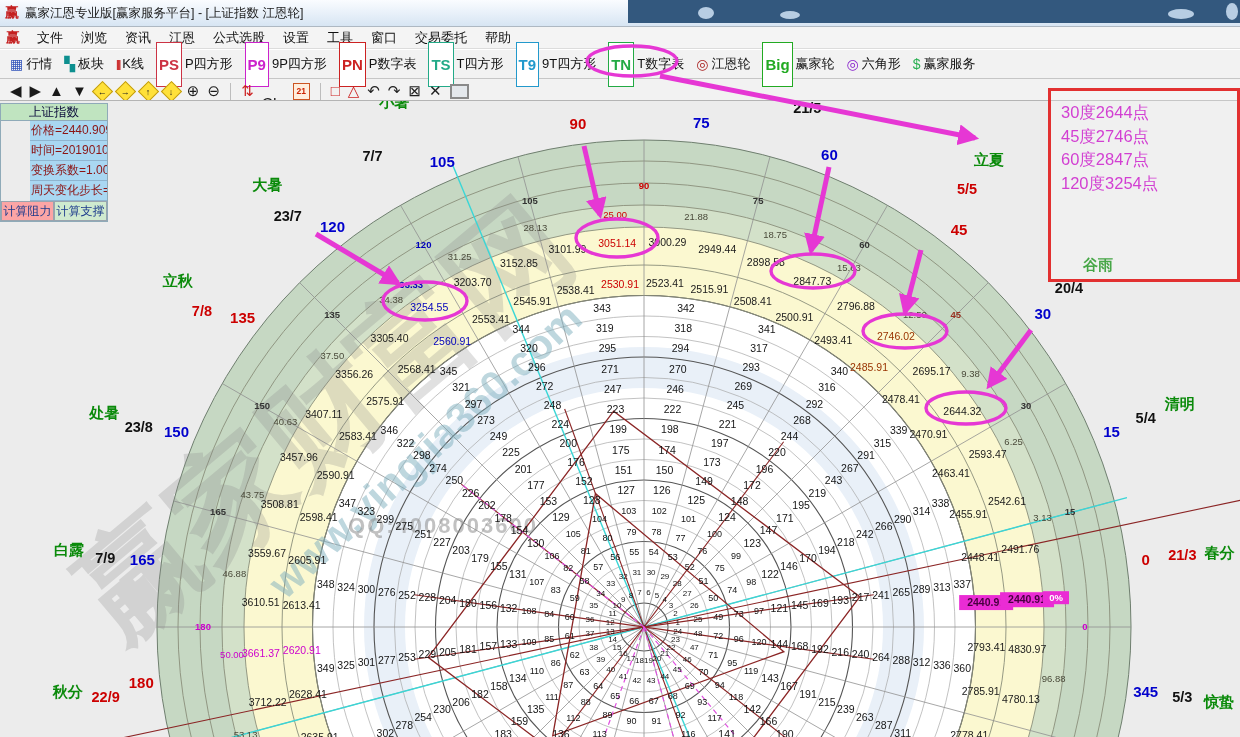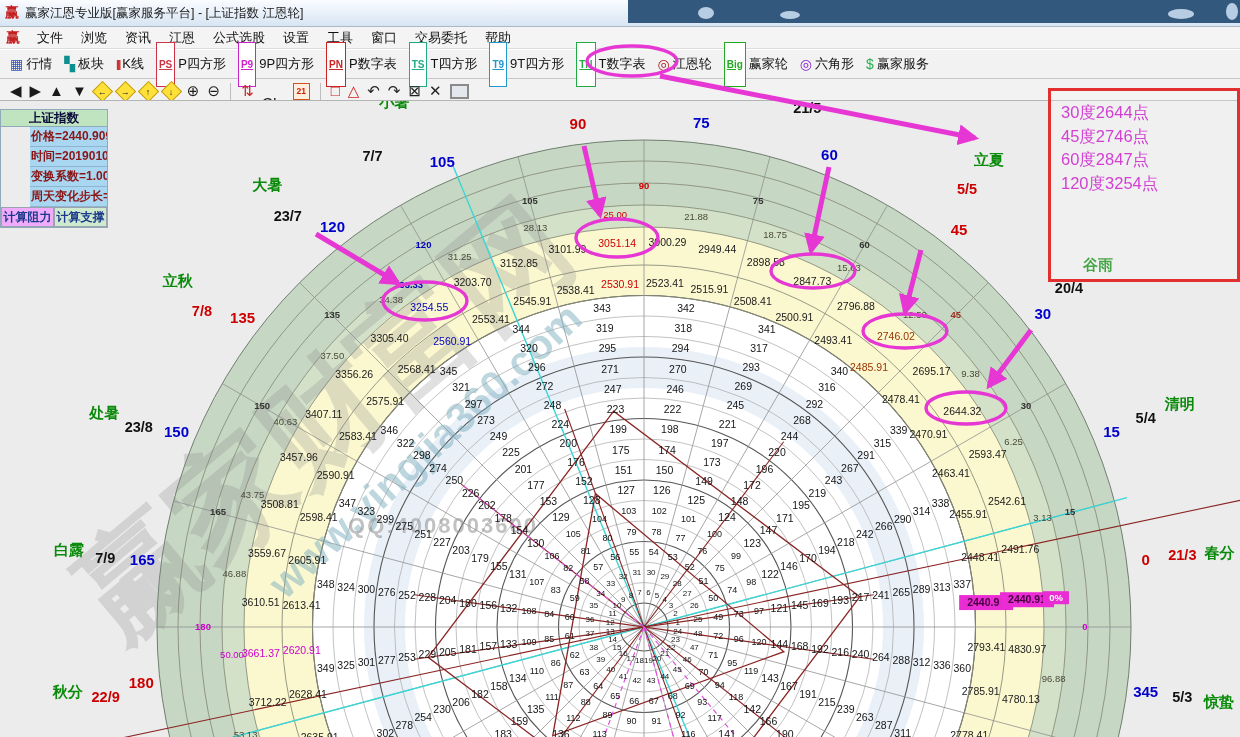--- a/index.html
+++ b/index.html
@@ -14,43 +14,43 @@
   #titlebar .blob{position:absolute;background:#cfe2f4;border-radius:50%;opacity:.85;}
   
   #menubar{height:21px;background:#f4f4f4;display:flex;align-items:center;border-bottom:1px solid #dcdcdc;}
   #menubar .logo{color:#c42020;font-weight:bold;font-size:14px;margin:0 8px 0 6px;}
   #menubar .mitem{font-size:13px;color:#111;padding:0 9px;cursor:default;}
   
   #toolbar1{height:28px;background:#f2f2f2;border-top:1px solid #fff;border-bottom:1px solid #c6c6c6;
             display:flex;align-items:center;padding-left:4px;}
   .t1item{display:inline-flex;align-items:center;gap:3px;padding:0 6px;font-size:13px;color:#111;height:24px;}
   .t1icon{font-size:14px;line-height:14px;}
-  .badge{display:inline-block;border:1px solid;font-size:10px;font-weight:bold;line-height:11px;
-         padding:16px 2px;background:#fff;text-decoration:underline;}
+  .badge{display:inline-block;border:1px solid;font-size:15px;font-weight:bold;line-height:11px;
+         padding:16px 2px;background:#fff;}
   
   #toolbar2{height:24px;background:#f2f2f2;border-bottom:1px solid #b8b8b8;display:flex;align-items:center;padding-left:6px;}
   .t2icon{font-size:15px;color:#1a1a1a;margin:0 4px;line-height:20px;}
   .t2sep{width:1px;height:17px;background:#bdbdbd;margin:0 6px;}
   .diamond{width:13px;height:13px;background:#ffe13a;border:1.5px solid #c09a10;transform:rotate(45deg);
            display:inline-flex;align-items:center;justify-content:center;margin:0 4px;}
   .diamond span{transform:rotate(-45deg);font-size:9px;font-weight:bold;color:#222;}
   .calendar{width:15px;height:15px;border:1.5px solid #cc5522;background:#ffeedd;display:inline-flex;
             align-items:center;justify-content:center;font-size:8.5px;color:#cc2200;font-weight:bold;margin:0 4px;}
   .monitor{width:15px;height:11px;border:2px solid #8a8a8a;background:#e4e8ec;margin:0 4px;}
   
   #chart{position:absolute;left:0;top:100px;width:1240px;height:637px;background:#ececec;border-top:1px solid #b4b4b4;}
   #wheelsvg{position:absolute;left:0;top:0;}
   
-  #panel{position:absolute;left:0;top:109px;width:106px;z-index:10;font-weight:bold;border:1px solid #8faab8;}
+  #panel{position:absolute;left:0;top:103px;width:106px;z-index:10;font-weight:normal;border:1px solid #8faab8;}
   #panel .phead{background:#c0e4c0;color:#0a0a3a;font-size:12.5px;text-align:center;height:16px;line-height:16px;border-bottom:1px solid #8faab8;}
   #panel .prow{background:#a9d7f2;color:#8b1515;font-size:12px;height:19px;line-height:19px;
                border-bottom:1px solid #8fb4cf;white-space:nowrap;overflow:hidden;padding-left:1px;margin-left:29px;}
   #panel .pbtns{display:flex;}
   #panel .pbtn{flex:1;font-size:12px;height:18px;line-height:18px;text-align:center;color:#1c3a8c;
-               border:1px solid #9aa4ae;background:#f0abfc;}
+               border:1px solid #9aa4ae;background:#fca5a5;}
   #panel .pbtn.green{background:#cfeacf;}
   
   #annobox{position:absolute;left:1048px;top:88px;width:176px;height:178px;border:3px solid #e23030;
            background:rgba(252,252,252,0.25);z-index:20;padding:10px 0 0 10px;}
   #annobox .aline{color:#d23fd2;font-size:16.5px;line-height:23.5px;white-space:nowrap;}
   
   #overlay{position:absolute;left:0;top:0;z-index:50;pointer-events:none;}
 </style>
 </head>
 <body>

